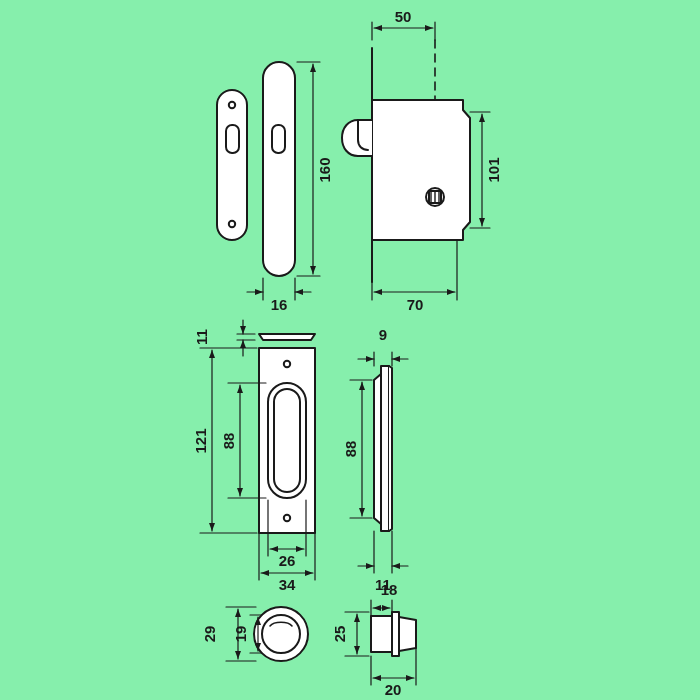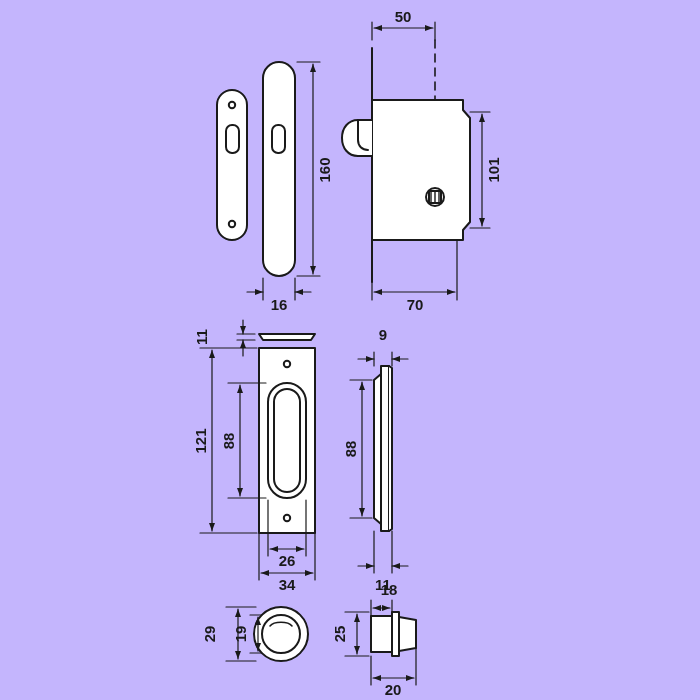--- a/index.html
+++ b/index.html
@@ -7,21 +7,21 @@
     padding: 0;
     background: #ffffff;
   }
   body {
     font-family: "Liberation Sans", sans-serif;
   }
   #sheet {
     position: relative;
     width: 700px;
     height: 700px;
-    background: #c4b5fd;
+    background: #86efac;
     overflow: hidden;
   }
   #sheet svg {
     position: absolute;
     left: 0;
     top: 0;
   }
   .dim-text {
     font-family: "Liberation Sans", sans-serif;
     font-size: 15px;

